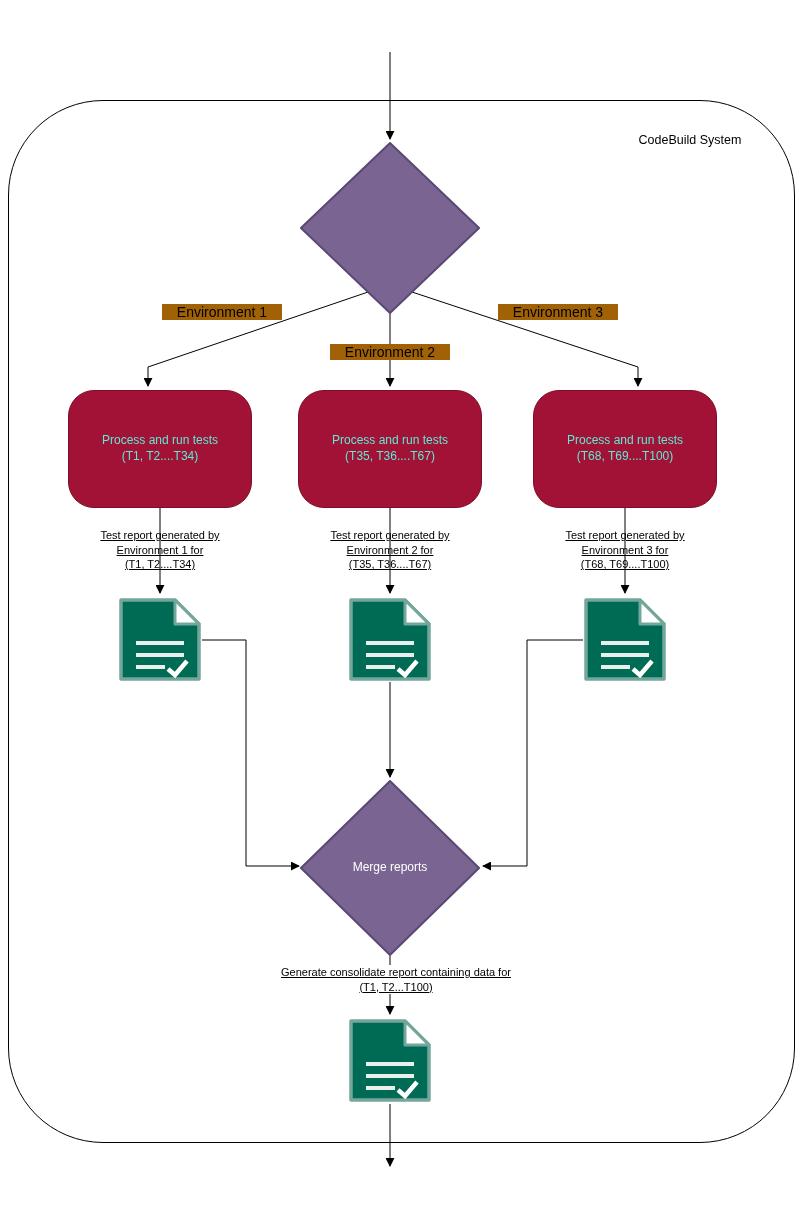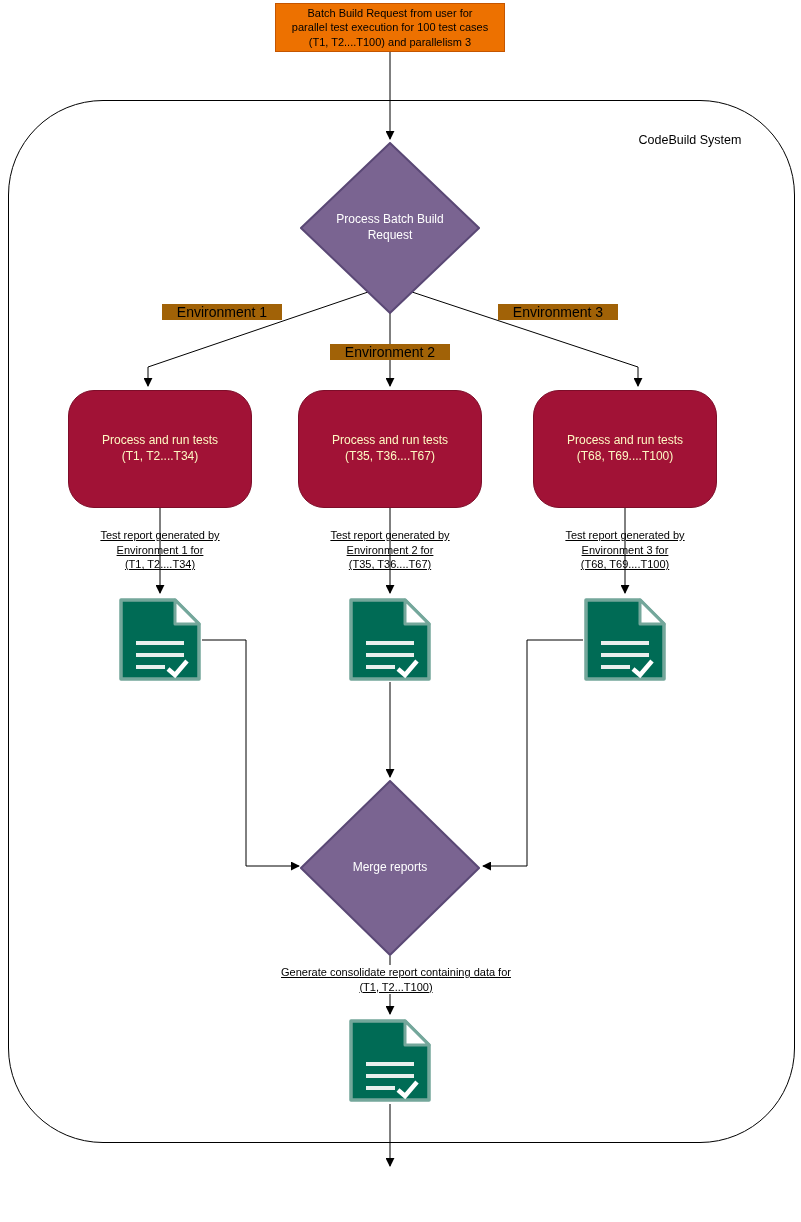--- a/index.html
+++ b/index.html
@@ -34,21 +34,21 @@
   }
   .diamond svg{position:absolute;inset:0;width:100%;height:100%;}
   .diamond .node-label{
     position:relative;color:#fff;font-size:12px;line-height:1.3;
     white-space:pre-line;z-index:1;padding:0 26px;
   }
   
   .proc-box{
     position:absolute;top:390px;width:184px;height:118px;border-radius:26px;
     background:#A11236;border:1px solid #7D0D29;display:flex;align-items:center;
-    justify-content:center;text-align:center;color:#fef9c3;font-size:12px;
+    justify-content:center;text-align:center;color:#5eead4;font-size:12px;
     line-height:1.3;white-space:pre-line;z-index:3;box-sizing:border-box;
   }
   .proc-box.b0{left:68px;}
   .proc-box.b1{left:298px;}
   .proc-box.b2{left:533px;}
   
   .caption{
     position:absolute;text-align:center;font-size:11px;line-height:1.32;
     white-space:pre-line;z-index:4;text-decoration:underline;
   }
@@ -92,30 +92,25 @@
       <path d="M390 508 V 593" marker-end="url(#arr)"></path>
       <path d="M625 508 V 593" marker-end="url(#arr)"></path>
       <path d="M202 640 H 246 V 866 H 299" marker-end="url(#arr)"></path>
       <path d="M390 682 V 777" marker-end="url(#arr)"></path>
       <path d="M583 640 H 527 V 866 H 483" marker-end="url(#arr)"></path>
       <path d="M390 956 V 1014" marker-end="url(#arr)"></path>
       <path d="M390 1104 V 1166" marker-end="url(#arr)"></path>
     </g>
   </svg>
 
-  <div class="term request">Batch Build Request from user for
-parallel test execution for 100 test cases
-(T1, T2....T100) and parallelism 3</div>
 
   <div class="diamond" style="left:300px;top:142px;width:180px;height:172px">
     <svg viewBox="0 0 180 172">
       <polygon points="90,1 179,86 90,171 1,86" fill="#7A6491" stroke="#5A4875" stroke-width="2"></polygon>
     </svg>
-    <span class="node-label">Process Batch Build
-Request</span>
   </div>
 
   <div class="env-label env0">Environment 1</div>
   <div class="env-label env1">Environment 2</div>
   <div class="env-label env2">Environment 3</div>
 
   <div class="proc-box b0">Process and run tests
 (T1, T2....T34)</div>
   <div class="proc-box b1">Process and run tests
 (T35, T36....T67)</div>

